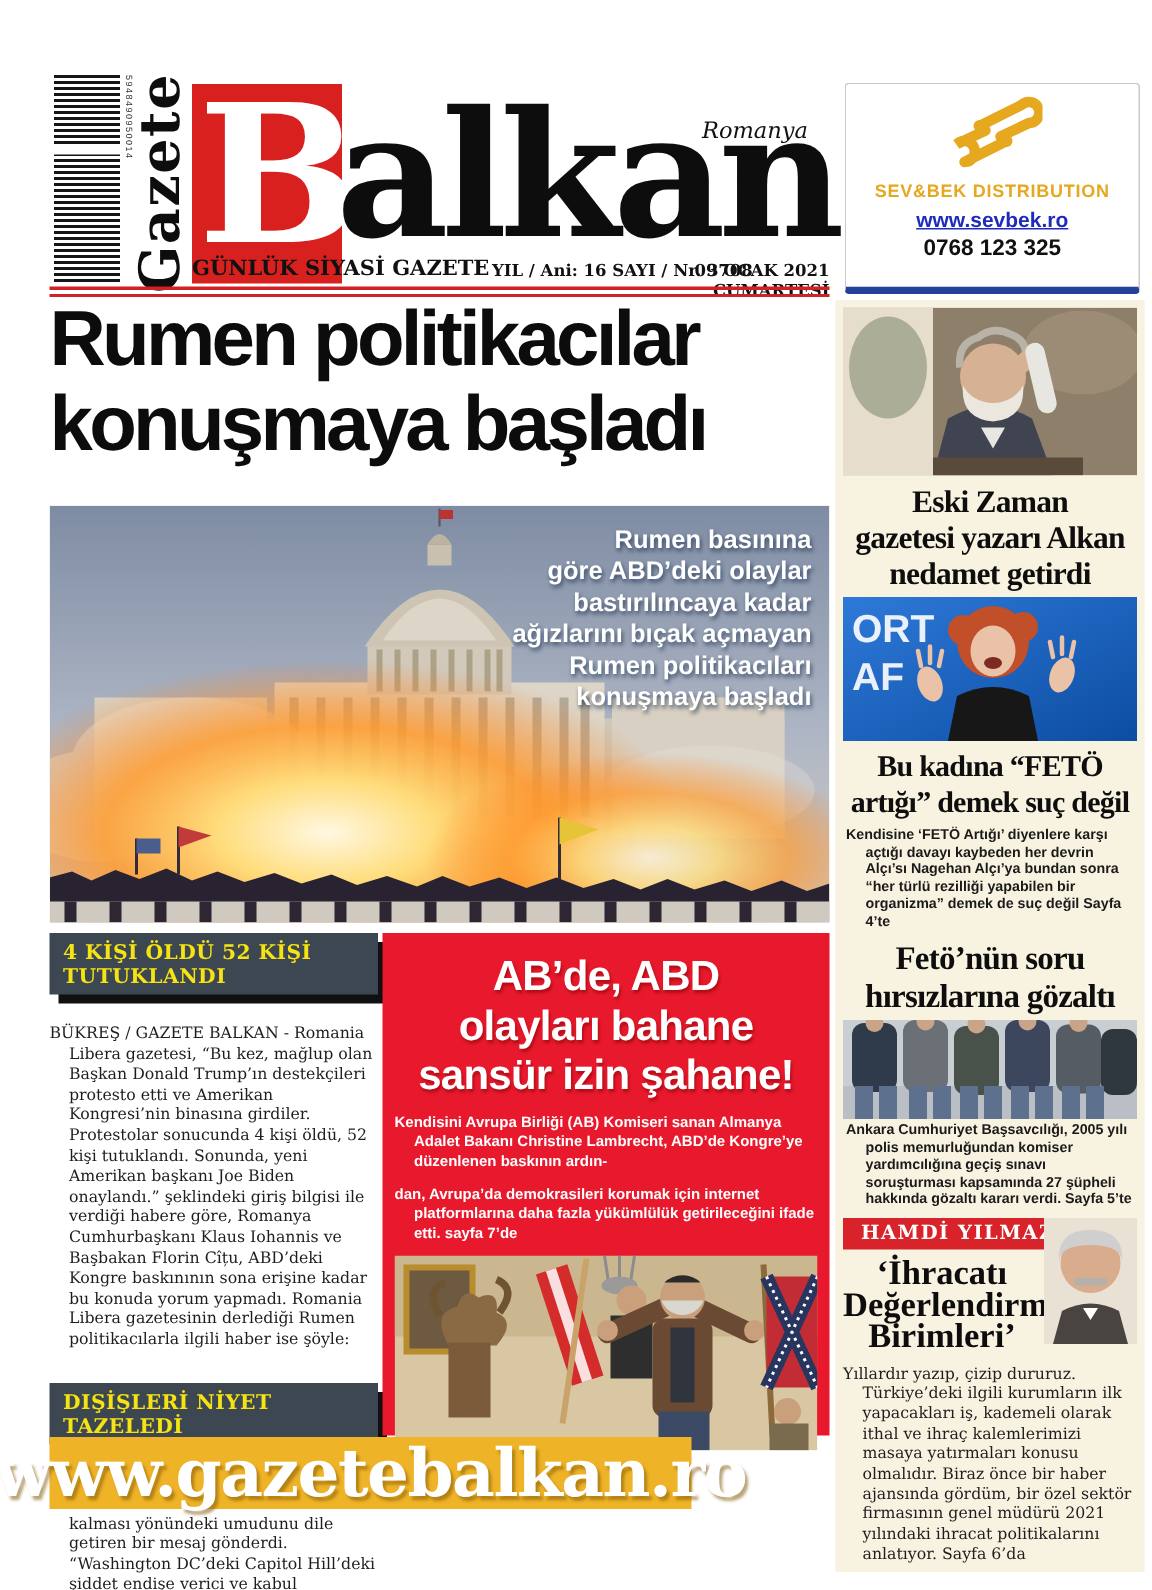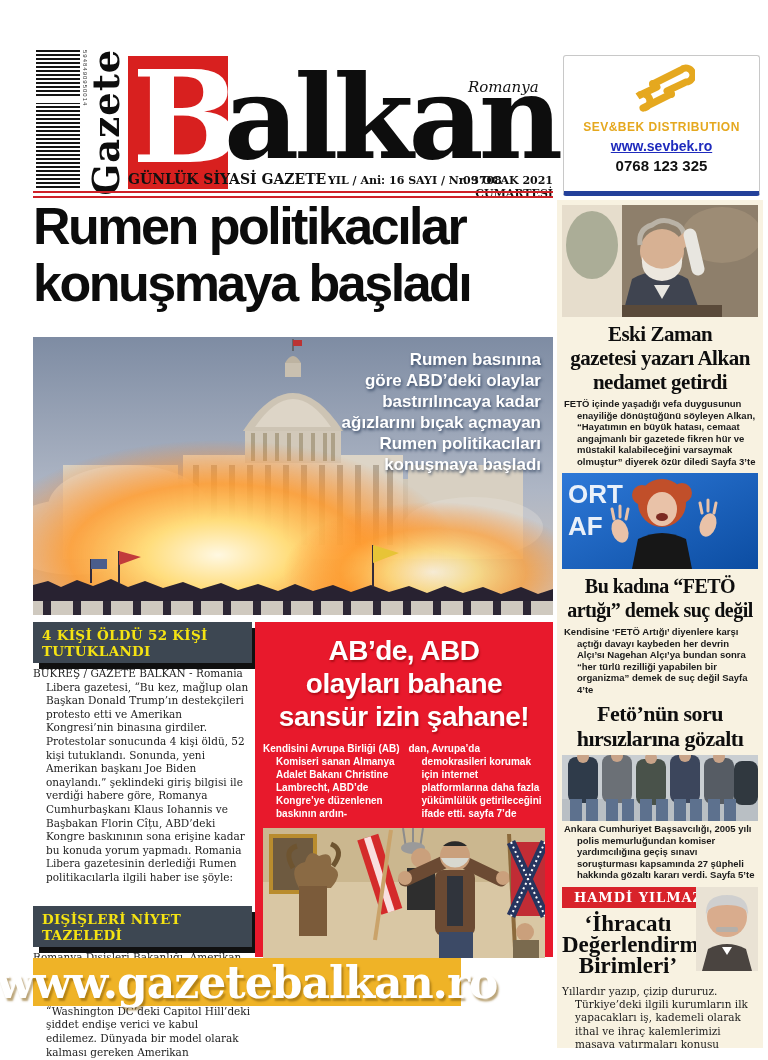--- a/index.html
+++ b/index.html
@@ -39,30 +39,30 @@
   
   .headline{position:absolute;left:33px;top:198px;width:525px;font-weight:bold;font-size:52px;
         line-height:57px;letter-spacing:-2.5px;color:#0c0c0c;}
   .mainphoto{position:absolute;left:33px;top:337px;width:520px;height:278px;overflow:hidden;}
   .overlay{position:absolute;right:12px;top:12px;width:320px;text-align:right;color:#fff;
         font-weight:bold;font-size:17px;line-height:21px;text-shadow:1px 2px 3px rgba(30,50,80,.75);}
   
   .leftcol{position:absolute;left:33px;top:622px;width:219px;}
   .kicker{display:inline-block;background:#3d4752;color:#f5e312;font-family:"DejaVu Serif",serif;
         font-weight:bold;font-size:13.5px;padding:5px 9px 4px;letter-spacing:.3px;
-        box-shadow:6px 6px 0 #101010;margin-bottom:4px;}
+        box-shadow:6px 6px 0 #101010;margin-bottom:20px;}
   .body-serif{font-family:"DejaVu Serif",serif;font-size:10.5px;line-height:13.6px;color:#1d1d1d;}
   .hang{padding-left:13px;text-indent:-13px;}
   .gap2{margin-top:21px;}
   
   .redbox{position:absolute;left:255px;top:622px;width:298px;height:335px;background:#e8192c;
         box-sizing:border-box;padding:12px 8px 8px;}
   .redbox-h{color:#fff;font-weight:bold;font-size:28px;line-height:33px;text-align:center;
         letter-spacing:-.5px;text-shadow:1px 2px 2px rgba(120,0,0,.5);}
-  .redbox-cols{display:flex;gap:9px;margin-top:9px;}
+  .redbox-cols{display:flex;gap:9px;margin-top:9px;flex-direction:column;}
   .redbox-cols div{flex:1;color:#fff;font-weight:bold;font-size:10px;line-height:13px;}
   .redbox-photo{margin-top:8px;width:282px;height:130px;overflow:hidden;}
   
   .rightcol{position:absolute;left:557px;top:200px;width:206px;height:848px;background:#f8f2e1;
         box-sizing:border-box;padding:5px;overflow:hidden;}
   .rphoto{width:196px;overflow:hidden;}
   .rh{font-family:"Liberation Serif",serif;font-weight:bold;color:#0e0e0e;text-align:center;
         letter-spacing:-.5px;margin:5px 0 4px;}
   .rh1{font-size:21px;line-height:24px;}
   .rh2{font-size:20px;line-height:24px;}
@@ -303,21 +303,20 @@
         <path d="M80,52 a22 20 0 0 0 40,0 q2,22 -20,24 q-22,-2 -20,-24 Z" fill="#ece7de"></path>
         <path d="M78,40 q-2,-16 12,-20 q10,-8 22,-2 q12,4 10,20" fill="none" stroke="#b9b2a6" stroke-width="5"></path>
         <line x1="128" y1="30" x2="112" y2="44" stroke="#d7b193" stroke-width="12" stroke-linecap="round"></line>
         <line x1="128" y1="30" x2="136" y2="64" stroke="#e8e6e0" stroke-width="13" stroke-linecap="round"></line>
         <rect x="60" y="100" width="100" height="12" fill="#5a4a3a"></rect>
       </svg>
     </div>
     <div class="rh rh1 pre">Eski Zaman
 gazetesi yazarı Alkan
 nedamet getirdi</div>
-    <div class="lead hang">FETÖ içinde yaşadığı vefa duygusunun enayiliğe dönüştüğünü söyleyen Alkan, “Hayatımın en büyük hatası, cemaat angajmanlı bir gazetede fikren hür ve müstakil kalabileceğini varsaymak olmuştur” diyerek özür diledi Sayfa 3’te</div>
 
     <div class="rphoto" style="height:96px">
       <svg width="196" height="96" viewBox="0 0 196 96" preserveAspectRatio="none">
         <defs>
             <linearGradient id="bluebg" x1="0" y1="0" x2="1" y2="1">
           <stop offset="0" stop-color="#2e79d8"></stop>
               <stop offset="1" stop-color="#0c4da2"></stop>
             </linearGradient>
           </defs>
         <rect width="196" height="96" fill="url(#bluebg)"></rect>

